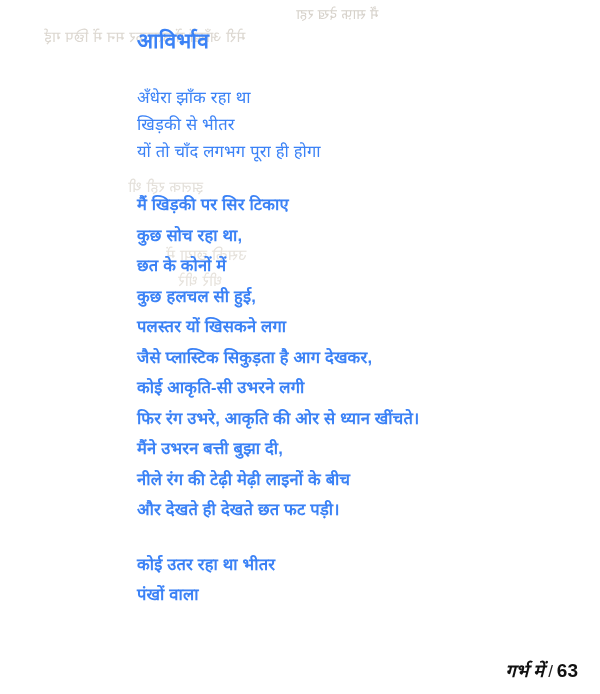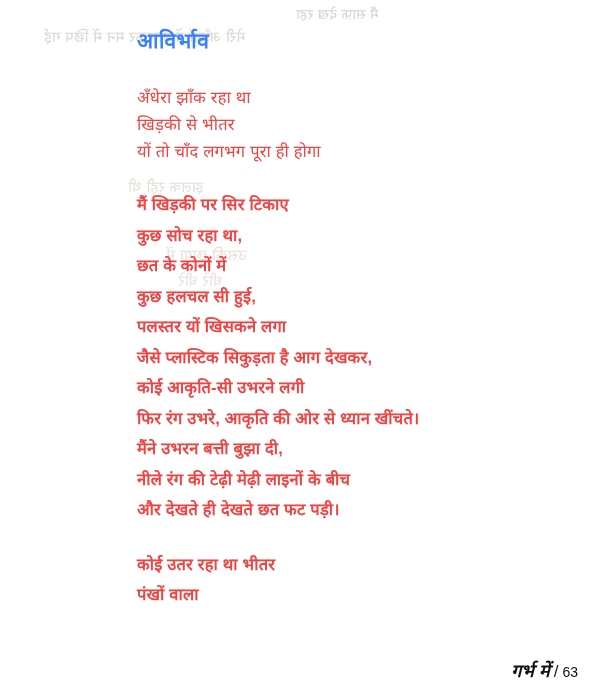--- a/index.html
+++ b/index.html
@@ -65,21 +65,21 @@
   .stanza {
     margin: 0 0 0 0;
   }
   .stanza + .stanza {
     margin-top: 24px;
     font-weight: bold;
   }
   .line {
     font-size: 16.5px;
     line-height: 27px;
-    color: #ef4444;
+    color: #3b82f6;
     white-space: nowrap;
     letter-spacing: 0.2px;
   }
   .stanza.loose .line {
     line-height: 30.5px;
   }
 
   .footer {
     position: absolute;
     right: 22px;
@@ -93,22 +93,22 @@
   .footer-book {
     font-weight: 700;
     font-size: 18px;
     font-style: italic;
   }
   .footer-sep {
     font-weight: 400;
     color: #222;
   }
   .footer-page {
-    font-weight: 400;
-    font-size: 14px;
+    font-weight: 700;
+    font-size: 19px;
   }
 </style>
 </head>
 <body>
 
 <div class="bleed-layer">
   <div class="bleed b1">मैं साफ़ देख रहा</div>
   <div class="bleed b2">मेरी आँखों में उतरकर मन में छिप गई</div>
   <div class="bleed b3">झलक रही थी</div>
   <div class="bleed b4">उसकी छाया में</div>

